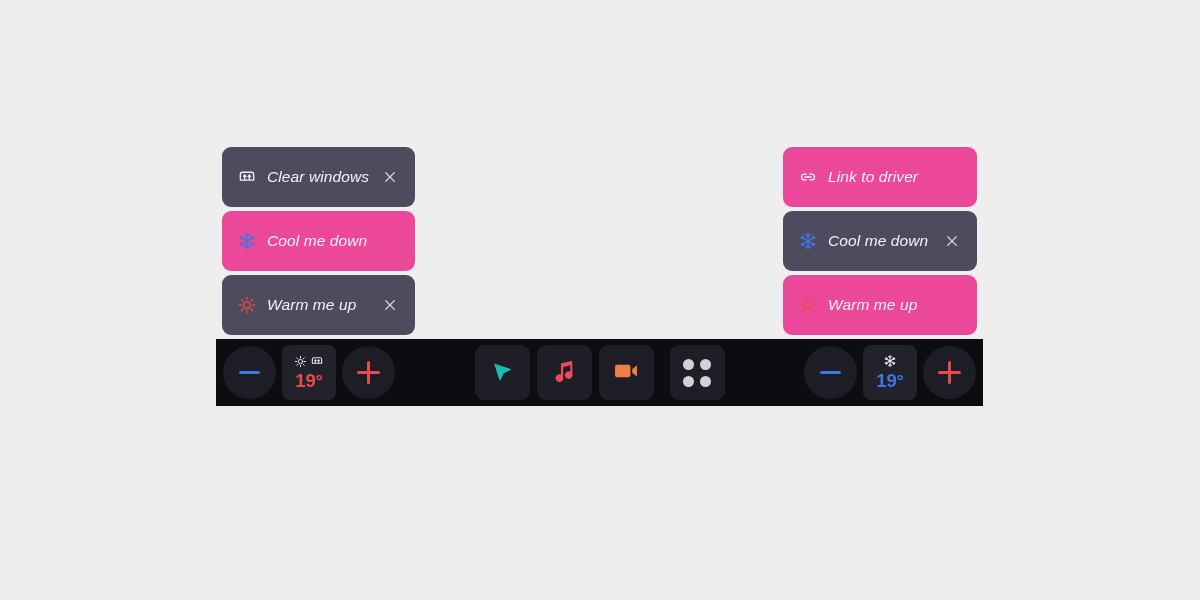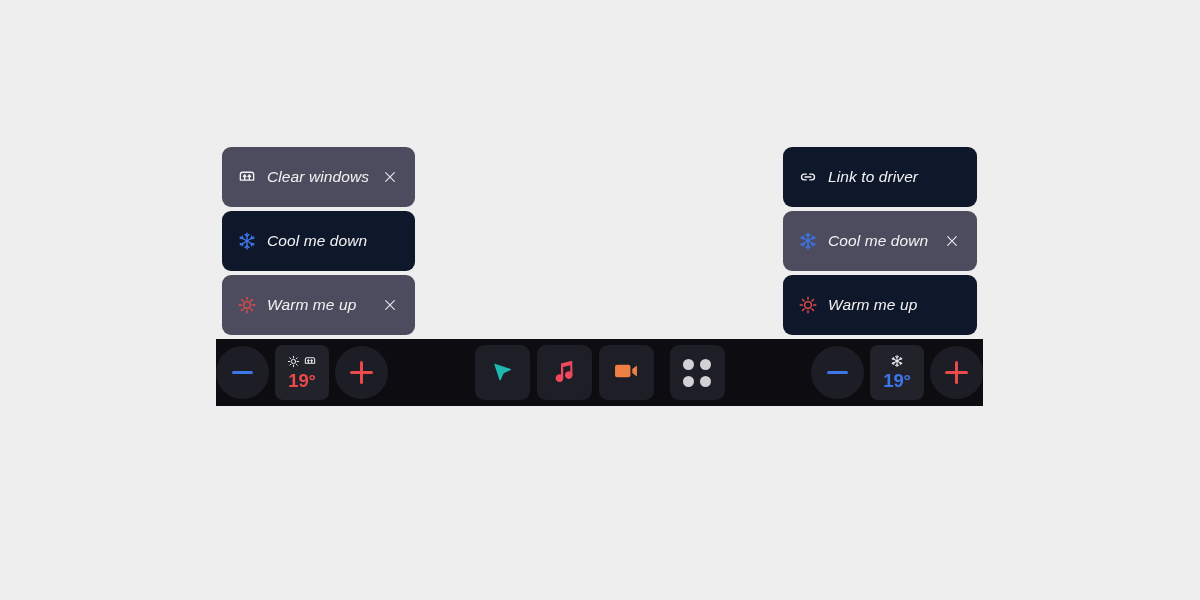--- a/index.html
+++ b/index.html
@@ -26,21 +26,21 @@
   #left-stack  { left: 222px; top: 147px; width: 193px; }
   #right-stack { left: 783px; top: 147px; width: 194px; }
 
   .sugg-card {
     height: 60px;
     border-radius: 9px;
     display: flex;
     align-items: center;
     box-sizing: border-box;
     padding: 0 14px 0 14px;
-    background: #0f172a;
+    background: #ec4899;
     color: #f2f2f4;
     user-select: none;
   }
   .sugg-card.highlight { background: #4c4c5e; }
 
   .sugg-icon {
     width: 22px;
     height: 22px;
     flex: 0 0 22px;
     display: flex;
@@ -69,21 +69,21 @@
   #toolbar {
     position: absolute;
     left: 216px;
     top: 339px;
     width: 767px;
     height: 67px;
     background: #0c0c11;
     display: flex;
     align-items: center;
     box-sizing: border-box;
-    padding: 0 0;
+    padding: 0 7px;
   }
 
   .round-btn {
     width: 53px;
     height: 53px;
     border-radius: 50%;
     background: #1d1d25;
     display: flex;
     align-items: center;
     justify-content: center;

